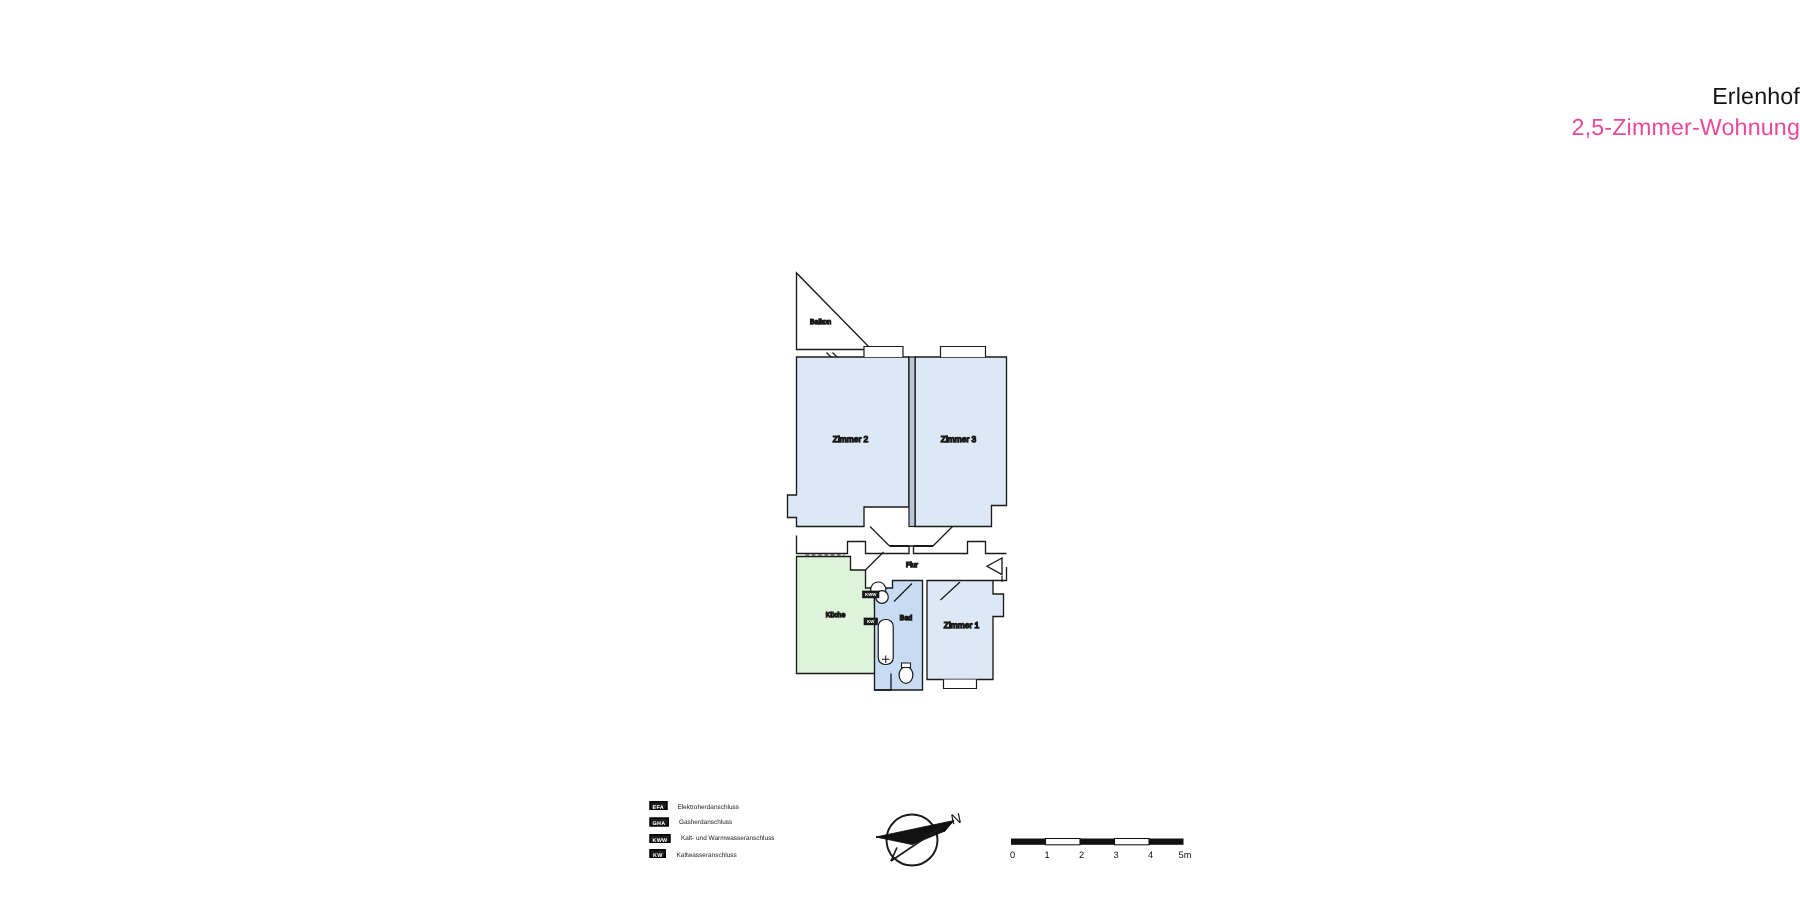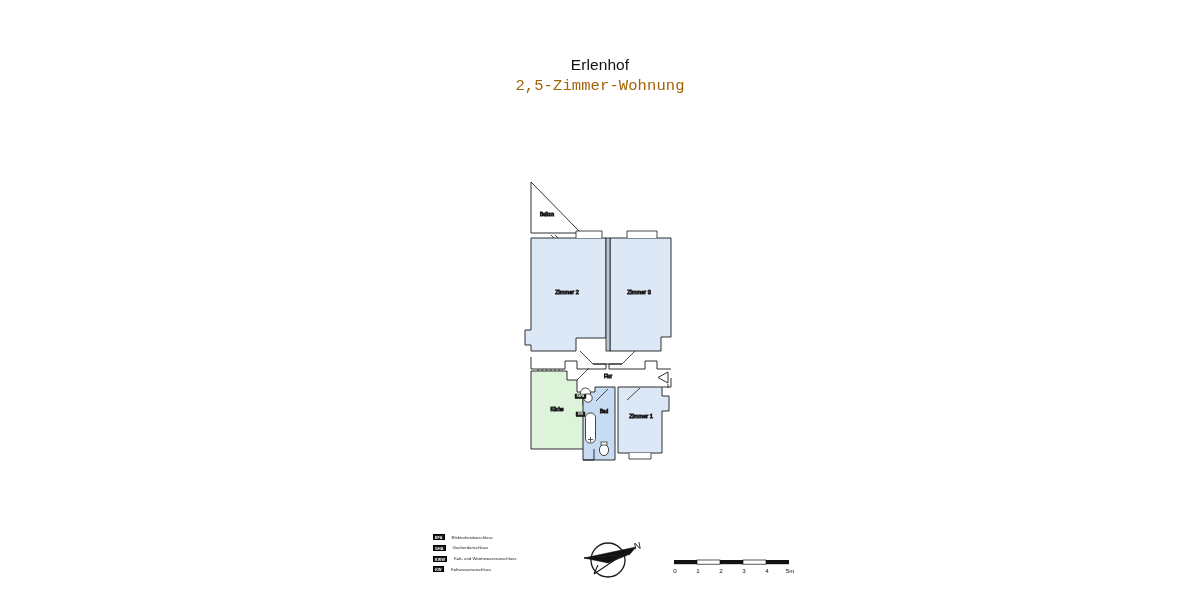--- a/index.html
+++ b/index.html
@@ -22,33 +22,32 @@
     width: 1200px;
     height: 600px;
   }
 
   
   .title-block {
     position: absolute;
     left: 0;
     top: 55px;
     width: 1200px;
-    text-align: center;
+    text-align: right;
     line-height: 1.35;
   }
   .title-main {
     font-size: 15.5px;
     color: #111;
     letter-spacing: .1px;
   }
   .title-sub {
     font-size: 15.5px;
-    color: #a16207;
+    color: #ec4899;
     letter-spacing: .1px;
-    font-family: Liberation Mono, monospace;
   }
 
   
   .plan-wrap {
     position: absolute;
     left: 505px;
     top: 165px;
     width: 200px;
     height: 310px;
   }

